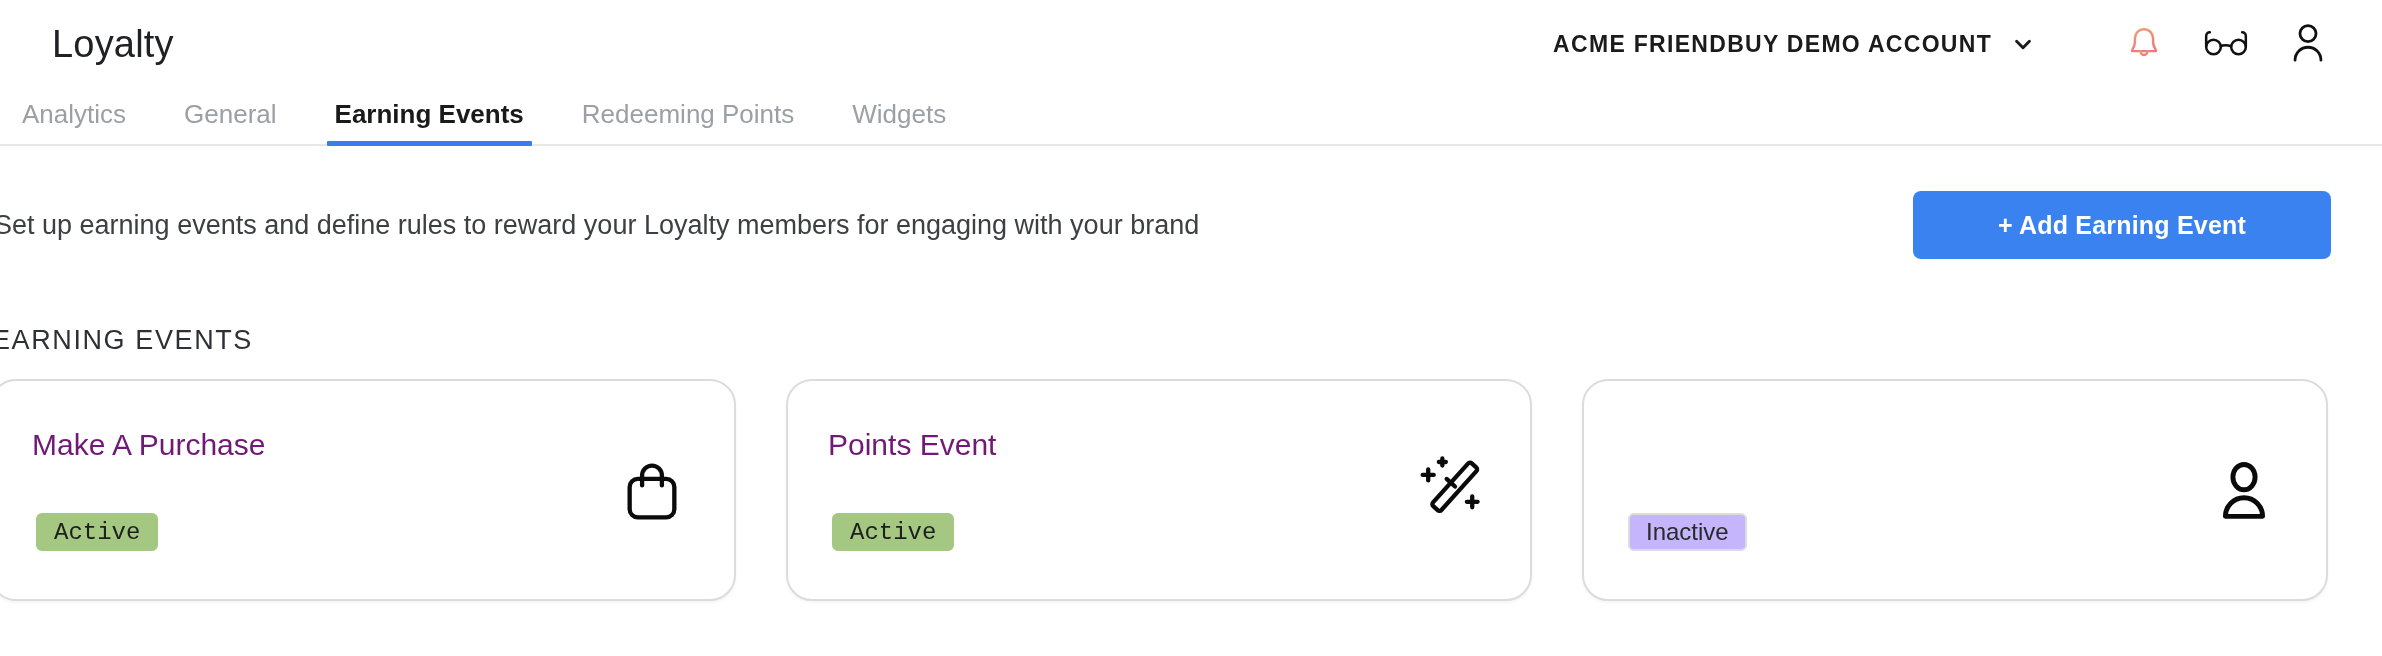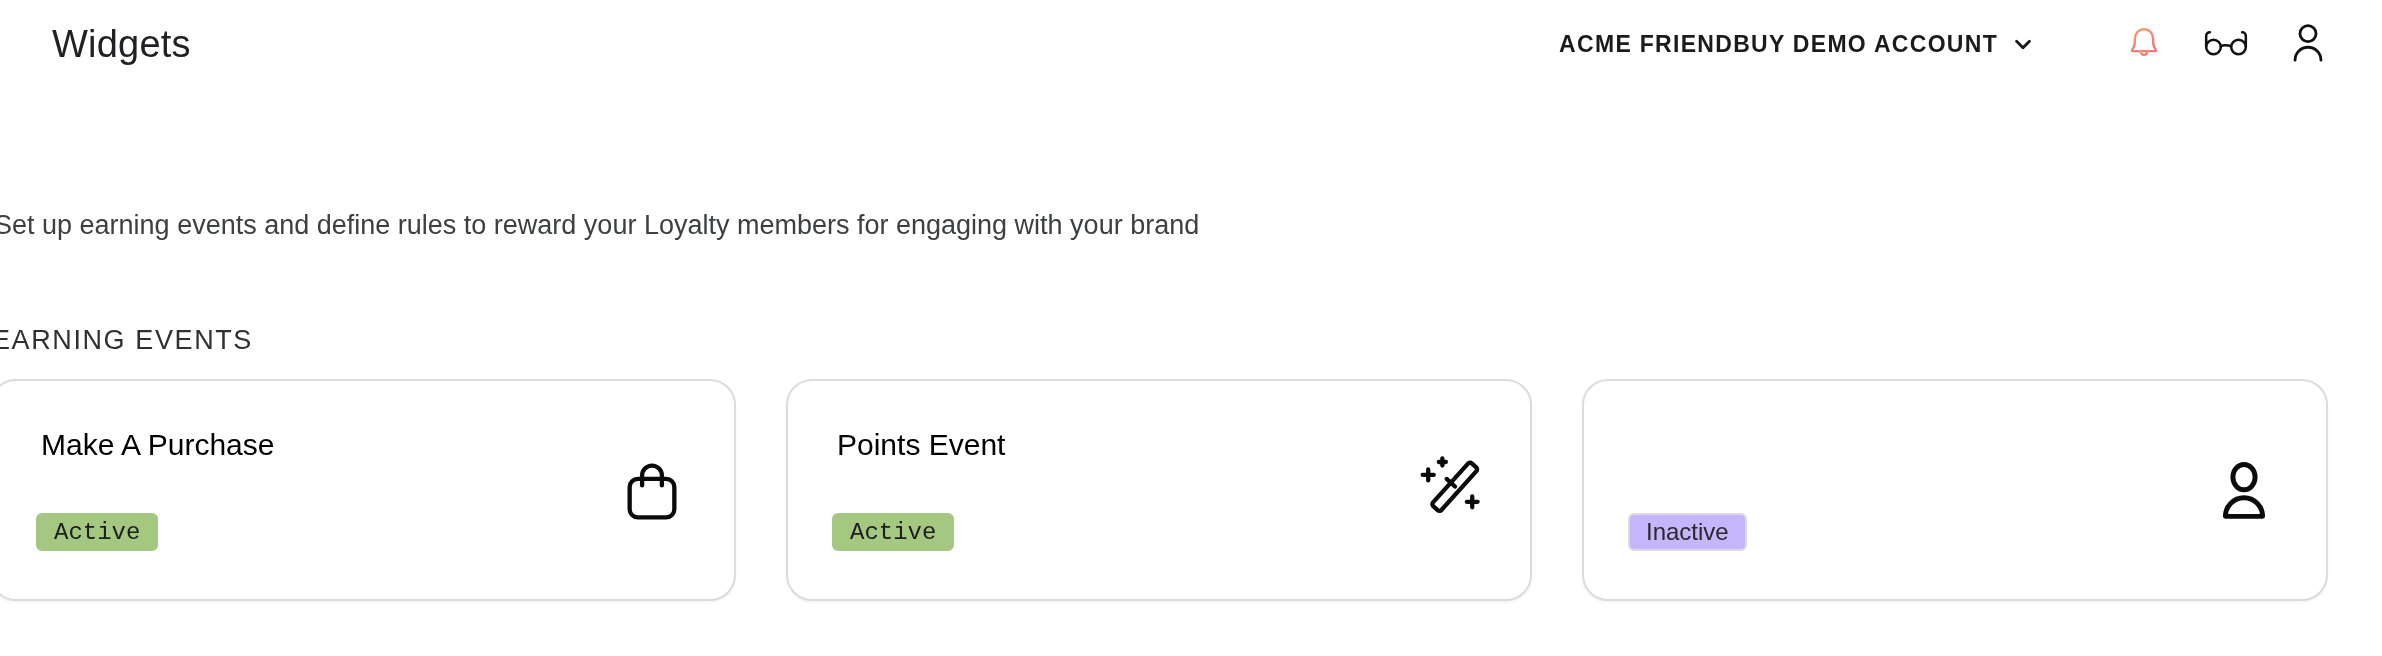--- a/index.html
+++ b/index.html
@@ -43,21 +43,21 @@
     margin-left: auto;
     margin-right: 46px;
     display: flex;
     align-items: center;
     gap: 0px;
   }
 
   .account-switcher {
     display: flex;
     align-items: center;
-    gap: 14px;
+    gap: 20px;
     cursor: pointer;
     margin-right: 56px;
   }
 
   .account-name {
     font-size: 23px;
     font-weight: 700;
     letter-spacing: 1.3px;
     color: #1b1b1b;
     white-space: nowrap;
@@ -178,24 +178,24 @@
     background: #ffffff;
     border: 2px solid #dcdcdc;
     border-radius: 26px;
     box-shadow: 0 2px 3px rgba(0,0,0,0.045);
     cursor: pointer;
     flex: 0 0 auto;
   }
 
   .card-title {
     position: absolute;
-    left: 49px;
+    left: 40px;
     top: 47px;
     font-size: 30px;
-    color: #000000;
+    color: #701a75;
     white-space: nowrap;
   }
 
   .badge {
     position: absolute;
     left: 44px;
     top: 132px;
     display: inline-flex;
     align-items: center;
     justify-content: center;
@@ -230,21 +230,21 @@
     align-items: center;
     justify-content: center;
   }
 </style>
 </head>
 <body>
 
 <div class="page">
 
   <div class="topbar">
-    <div class="app-title">Widgets</div>
+    <div class="app-title">Loyalty</div>
 
     <div class="topbar-right">
 
       <div class="account-switcher">
         <span class="account-name">ACME FRIENDBUY DEMO ACCOUNT</span>
         <span class="chev">
           <svg width="22" height="22" viewBox="0 0 24 24" fill="none" stroke="#1b1b1b" stroke-width="3.2" stroke-linecap="round" stroke-linejoin="round">
               <polyline points="5 9 12 16 19 9"></polyline>
             </svg>
         </span>
@@ -283,23 +283,31 @@
           <svg width="42" height="46" viewBox="0 0 24 26" fill="none" stroke="#111111" stroke-width="1.6">
             <circle cx="12" cy="8.2" r="4.6"></circle>
             <path d="M4.6 23.4c0-4.1 3.3-7.4 7.4-7.4s7.4 3.3 7.4 7.4" stroke-linecap="round"></path>
           </svg>
         </span>
       </div>
 
     </div>
   </div>
 
+  <div class="tabbar">
+    <div class="tab">Analytics</div>
+    <div class="tab">General</div>
+    <div class="tab active">Earning Events</div>
+    <div class="tab">Redeeming Points</div>
+    <div class="tab">Widgets</div>
+  </div>
 
   <div class="desc-row">
     <div class="desc-text">Set up earning events and define rules to reward your Loyalty members for engaging with your brand</div>
+    <button class="add-btn">+ Add Earning Event</button>
   </div>
 
   <div class="section-label">EARNING EVENTS</div>
 
   <div class="cards">
 
     <div class="card">
       <div class="card-title">Make A Purchase</div>
       <div class="badge active">Active</div>
       <div class="card-icon">

